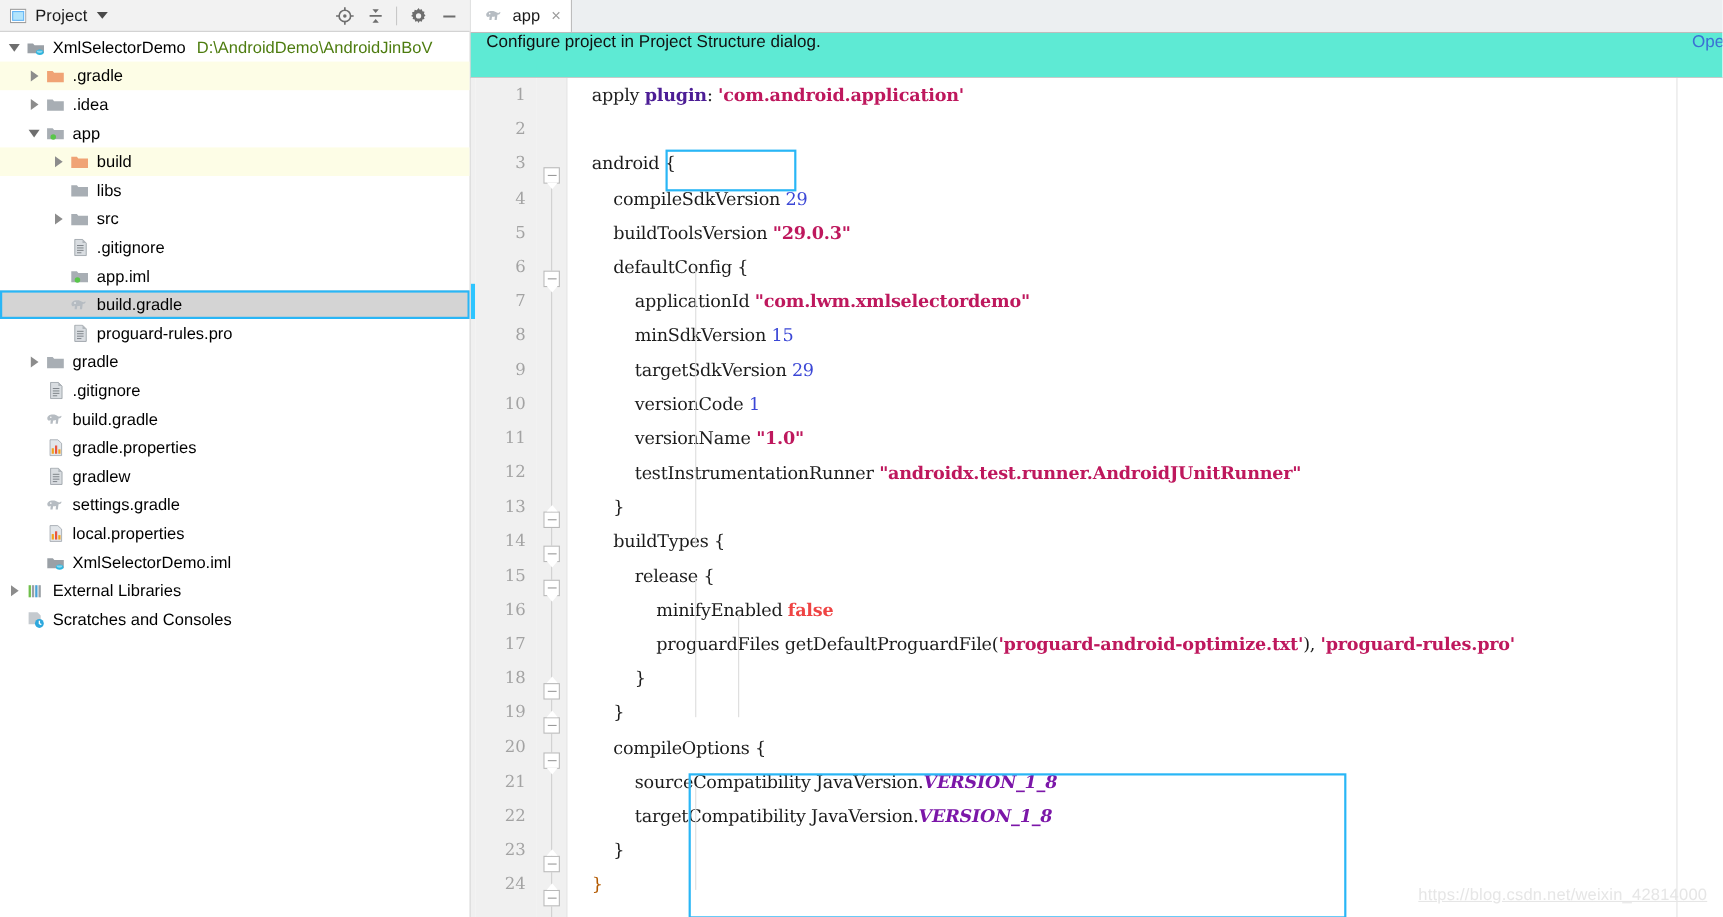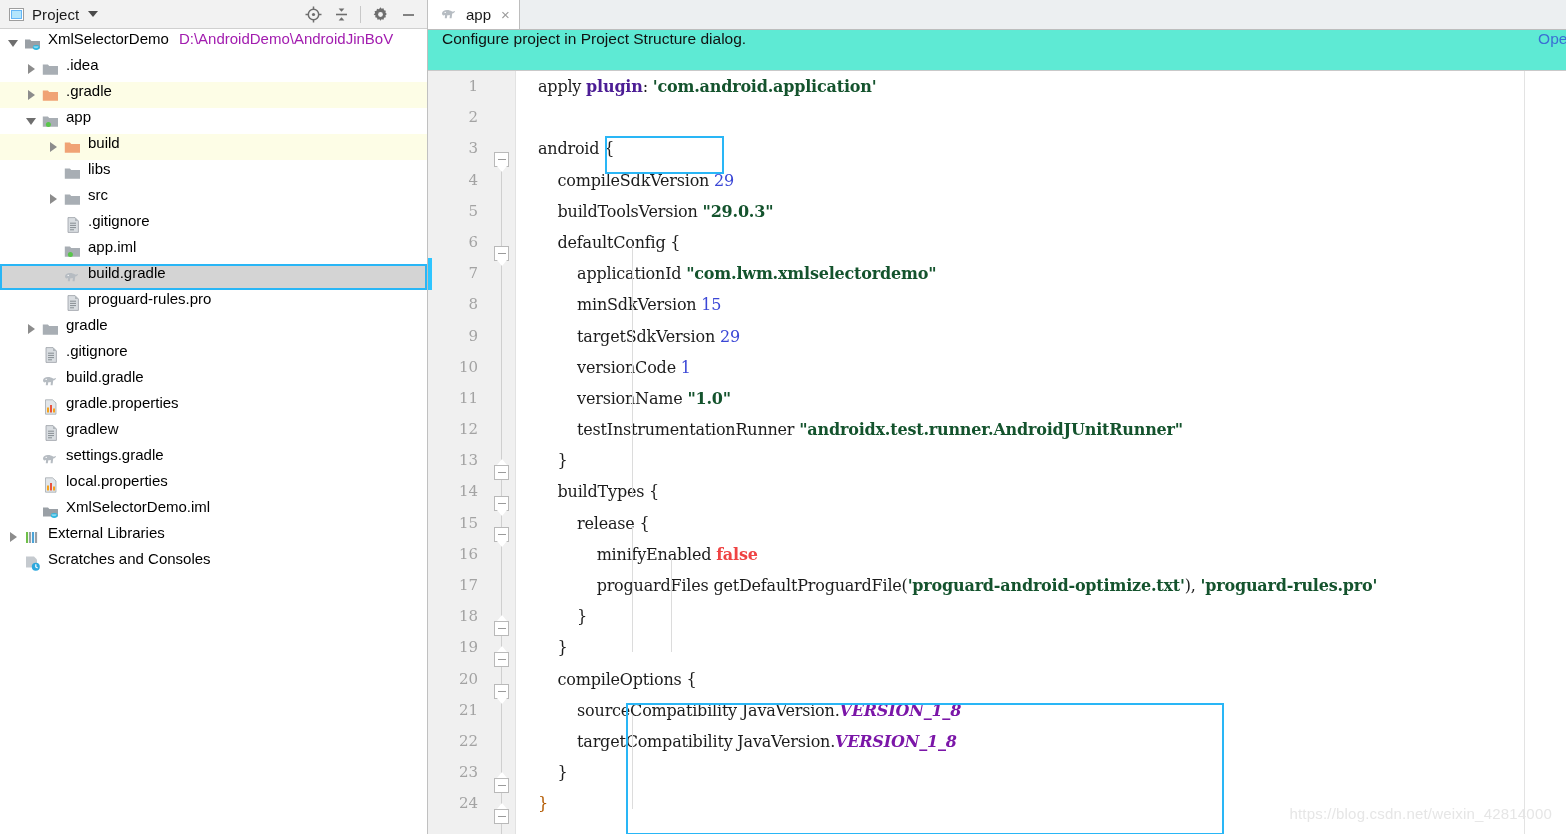--- a/index.html
+++ b/index.html
@@ -62,20 +62,21 @@
   .tree {
     flex: 1 1 auto;
     overflow: hidden;
     padding-top: 1px;
     font-size: 15px;
     color: #000;
   }
   .row {
     height: 26px;
     display: flex;
+    align-items: center;
     white-space: nowrap;
     position: relative;
   }
   .row.excluded { background: #fdfde6; }
   .row.selected {
     background: #d4d4d4;
     outline: 2px solid #29b6f6;
     outline-offset: -2px;
     width: 427px;
   }
@@ -95,21 +96,21 @@
     border-left: 5px solid transparent;
     border-right: 5px solid transparent;
     border-top: 7px solid #6e6e6e;
   }
   .ic {
     width: 21px; height: 26px; flex: 0 0 21px;
     display: flex; align-items: center; justify-content: center;
     margin-right: 5px;
   }
   .row-label { color: #000; }
-  .row-path { color: #a21caf; margin-left: 10px; }
+  .row-path { color: #4d7c0f; margin-left: 10px; }
   .indent-0 { padding-left: 4px; }
   .indent-1 { padding-left: 22px; }
   .indent-2 { padding-left: 44px; }
 
   
   .editor-area {
     flex: 1 1 auto;
     height: 834px;
     display: flex;
     flex-direction: column;
@@ -214,21 +215,21 @@
     white-space: nowrap;
   }
   .cl {
     font-family: "DejaVu Serif", serif;
     font-size: 16px;
     color: #1c1c1c;
     padding-left: 22px;
     letter-spacing: -0.2px;
   }
   .kw  { color: #4c1d95; font-weight: bold; }
-  .str { color: #14532d; font-weight: bold; }
+  .str { color: #be185d; font-weight: bold; }
   .num { color: #3b47d6; }
   .bool{ color: #ef4444; font-weight: bold; }
   .field { color: #7b16a8; font-style: italic; font-weight: bold; }
   .brace-hl { color: #b35a00; }
 
   .right-margin-line {
     position: absolute;
     top: 0; bottom: 0;
     width: 1px;
     background: #e3e3e3;
@@ -304,20 +305,21 @@
   }
 
   .watermark {
     position: absolute;
     right: 14px;
     bottom: 12px;
     font-size: 15px;
     color: #e6e6e6;
     letter-spacing: 0.2px;
     font-family: "Liberation Sans", sans-serif;
+    text-decoration: underline;
   }
 </style>
 </head>
 <body>
 
 <div class="app">
 
   <div class="project-panel">
 
     <div class="panel-header">
@@ -375,42 +377,42 @@
           <svg width="17" height="17" viewBox="0 0 17 17">
             <path d="M1 4.5h5l1.4 1.6H16v7.4H1z" fill="#9aa0a6"></path>
             <ellipse cx="12.2" cy="12.5" rx="3.4" ry="2.4" fill="#2eb6e0"></ellipse>
             <path d="M9.4 11.2h5.2a2.6 2 0 0 1-5.2 0z" fill="#ffffff" opacity="0.45"></path>
           </svg>
         </span>
         <span class="row-label">XmlSelectorDemo</span>
         <span class="row-path">D:\AndroidDemo\AndroidJinBoV</span>
       </div>
 
-      <div class="row indent-1">
-        <span class="twisty">
-            <span class="tri-right"></span>
-          </span>
-        <span class="ic">
-          <svg width="17" height="15" viewBox="0 0 17 15">
-              <path d="M0.8 2.5h5.1l1.3 1.6H16v8.6H0.8z" fill="#a8aeb4"></path>
-            </svg>
-        </span>
-        <span class="row-label">.idea</span>
-      </div>
-
       <div class="row indent-1 excluded">
         <span class="twisty">
             <span class="tri-right"></span>
           </span>
         <span class="ic">
           <svg width="17" height="15" viewBox="0 0 17 15">
               <path d="M0.8 2.5h5.1l1.3 1.6H16v8.6H0.8z" fill="#f0a375"></path>
             </svg>
         </span>
         <span class="row-label">.gradle</span>
+      </div>
+
+      <div class="row indent-1">
+        <span class="twisty">
+            <span class="tri-right"></span>
+          </span>
+        <span class="ic">
+          <svg width="17" height="15" viewBox="0 0 17 15">
+              <path d="M0.8 2.5h5.1l1.3 1.6H16v8.6H0.8z" fill="#a8aeb4"></path>
+            </svg>
+        </span>
+        <span class="row-label">.idea</span>
       </div>
 
       <div class="row indent-1">
         <span class="twisty">
             <span class="tri-down"></span>
           </span>
         <span class="ic">
           <svg width="17" height="15" viewBox="0 0 17 15">
             <path d="M0.8 2.5h5.1l1.3 1.6H16v8.6H0.8z" fill="#a8aeb4"></path>
             <circle cx="6.4" cy="10.6" r="2.5" fill="#59c64a"></circle>

